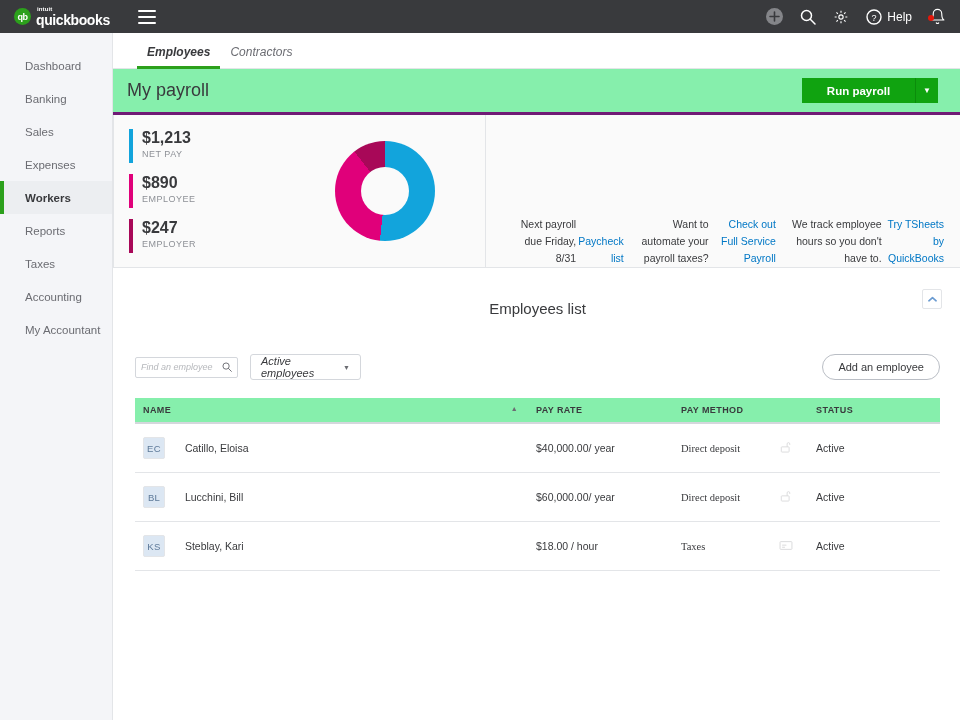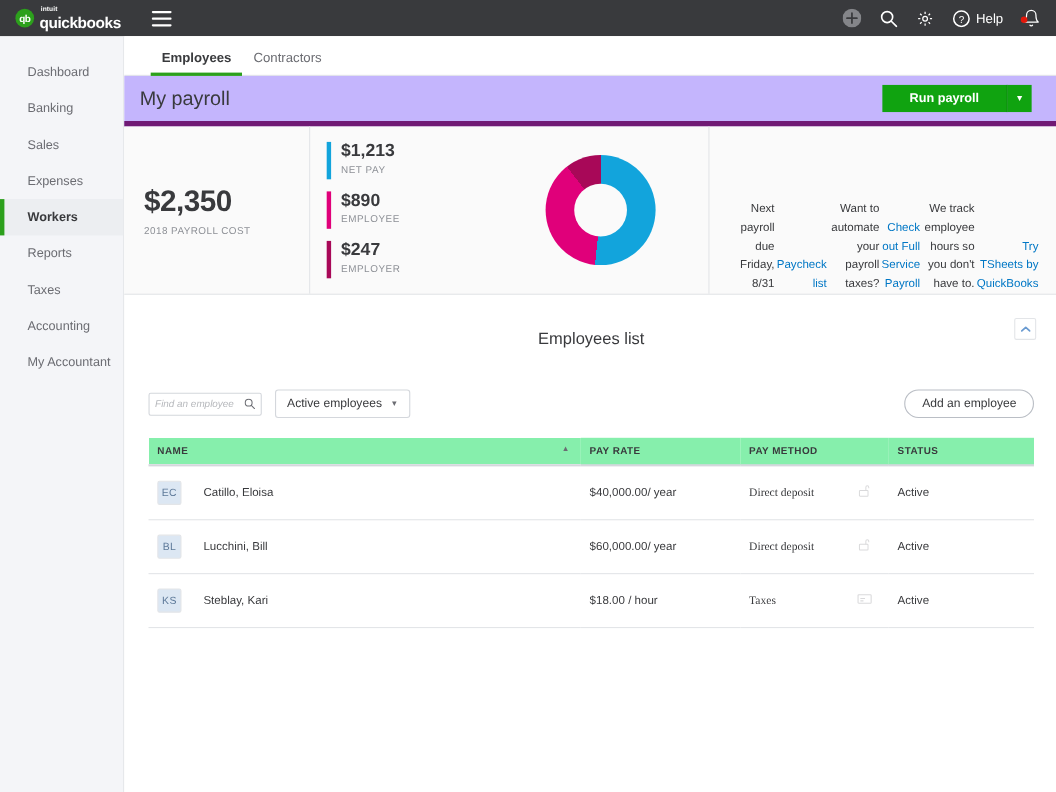--- a/index.html
+++ b/index.html
@@ -78,35 +78,35 @@
   
   .main {
     position: absolute; top: 33px; left: 113px;
     width: 847px; height: 687px;
     background: #ffffff;
   }
 
   .tabs {
     height: 36px; background: #fff;
     border-bottom: 1px solid #e3e5e8;
-    display: flex; align-items: flex-end; padding-left: 24px;
+    display: flex; align-items: flex-end; padding-left: 24px; font-style: italic;
   }
   .tab {
     font-size: 12px; color: #6b6c72; padding: 0 10px 9px 10px;
     cursor: pointer; position: relative;
   }
   .tab.active { color: #393a3d; font-weight: bold; }
   .tab.active::after {
     content: ""; position: absolute; bottom: -1px; left: 0;
     width: 100%; height: 3px; background: #2ca01c;
   }
 
   .page-head {
-    height: 46px; background: #c4b5fd;
-    border-bottom: 5px solid #701a75;
+    height: 46px; background: #86efac;
+    border-bottom: 3px solid #701a75;
     display: flex; align-items: center; padding: 0 22px 0 14px;
   }
   .page-title { font-size: 18px; color: #393a3d; font-weight: 300; }
   .runpayroll {
     margin-left: auto; display: flex; height: 25px;
     border-radius: 0; overflow: hidden; cursor: pointer;
   }
   .runpayroll-main {
     background: #10a310; color: #fff; font-size: 11.5px; font-weight: bold;
     display: flex; align-items: center; justify-content: center;
@@ -173,24 +173,24 @@
   .list-title { font-size: 15px; color: #393a3d; font-weight: 300; margin-top: 32px; text-align: center; }
 
   .list-controls { display: flex; align-items: center; margin-top: 37px; }
   .search-box {
     width: 103px; height: 21px; border: 1px solid #d4d7dc;
     border-radius: 2px; background: #fff;
     display: flex; align-items: center; padding: 0 5px; cursor: text;
   }
   .search-ph { font-size: 9px; color: #b6b8bc; font-style: italic; flex: 1; }
   .select-box {
-    margin-left: 12px; width: 123px; height: 26px;
+    margin-left: 12px; width: 111px; height: 26px;
     border: 1px solid #d4d7dc; border-radius: 3px; background: #fff;
     display: flex; align-items: center; padding: 0 10px;
-    font-size: 11px; color: #393a3d; cursor: pointer;
+    font-size: 11px; color: #393a3d; cursor: pointer; font-style: italic;
   }
   .select-caret { margin-left: auto; font-size: 7px; color: #6b6c72; }
   .add-btn {
     margin-left: auto; height: 26px; padding: 0 15px;
     border: 1px solid #babec5; border-radius: 13px; background: #fff;
     display: flex; align-items: center; font-size: 11px; color: #393a3d;
     cursor: pointer;
   }
 
   table { width: 100%; border-collapse: collapse; margin-top: 18px; }
@@ -311,24 +311,20 @@
 
   <div class="page-head">
     <div class="page-title">My payroll</div>
     <div class="runpayroll">
       <div class="runpayroll-main">Run payroll</div>
       <div class="runpayroll-caret">▼</div>
     </div>
   </div>
 
   <div class="summary">
-    <div class="sum-cost">
-      <div class="cost-value">$2,350</div>
-      <div class="cost-label">2018 PAYROLL COST</div>
-    </div>
 
     <div class="sum-legend">
       <div class="legend-row">
         <div class="legend-bar" style="background:#12a4dc"></div>
         <div>
           <span class="legend-amount">$1,213</span>
           <span class="legend-name">NET PAY</span>
         </div>
       </div>
       <div class="legend-row">

